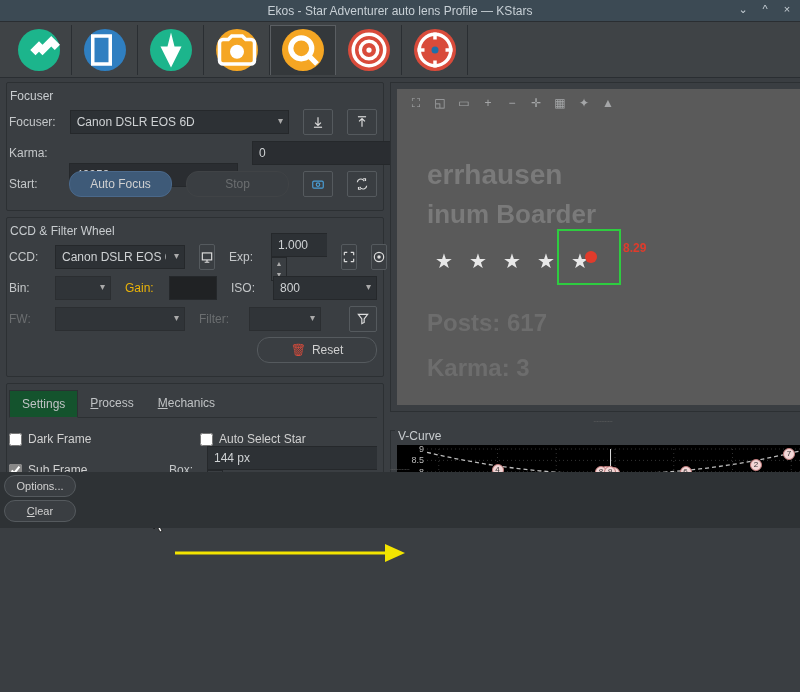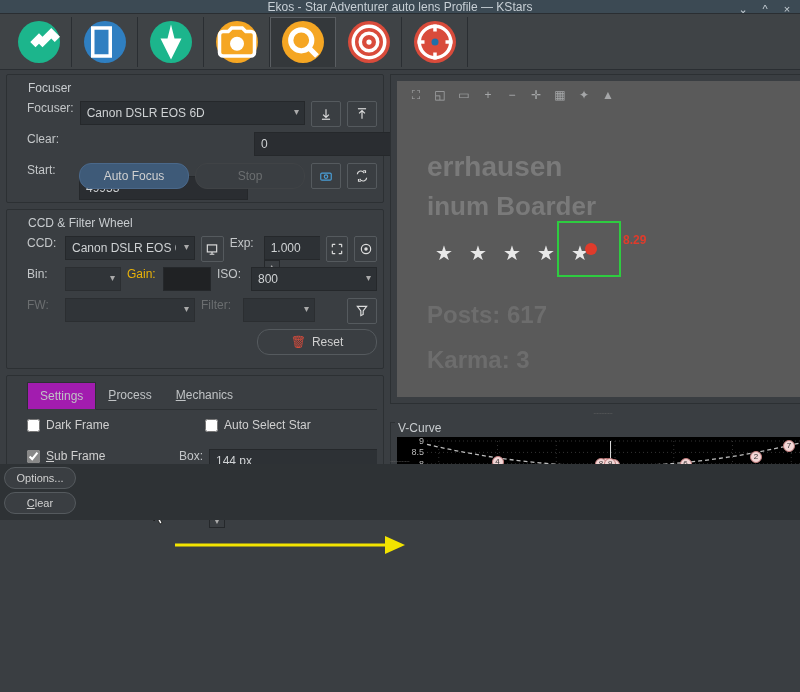--- a/index.html
+++ b/index.html
@@ -1,50 +1,50 @@
 <!DOCTYPE html>
 <html><head>
 <meta charset="utf-8">
 <style>
   * { box-sizing: border-box; margin: 0; padding: 0; font-family: "Segoe UI", Arial, sans-serif; }
   body { background: #3a3e42; color: #d0d0d0; font-size: 12px; width: 800px; height: 692px; overflow: hidden; }
-  .titlebar { height: 14px; background: #3c4a54; display: flex; align-items: center; justify-content: center; position: relative; border-bottom:1px solid #2a2e32; }
+  .titlebar { height: 22px; background: #3c4a54; display: flex; align-items: center; justify-content: center; position: relative; border-bottom:1px solid #2a2e32; }
   .titlebar .title { color: #c8d0d6; font-size: 12px; }
   .winbtns { position: absolute; right: 6px; top: 2px; display: flex; gap: 8px; color:#c8d0d6; }
   .winbtn { width: 14px; height: 14px; display:flex;align-items:center;justify-content:center; cursor:pointer; font-size:11px;}
   .toolbar { height: 56px; background: #3f4346; display: flex; align-items: center; padding: 4px 6px; gap: 0; border-bottom:1px solid #2a2e32;}
   .tool-tab { width: 66px; height: 50px; display:flex;align-items:center;justify-content:center; border-right:1px solid #2a2e32; }
   .tool-tab.active { background:#34383b; border:1px solid #5a5e62; border-bottom:none; }
   .tool-icon { width:42px; height:42px; border-radius:50%; display:flex;align-items:center;justify-content:center; }
   .main { display:flex; height: calc(100% - 22px - 56px); }
   .leftcol { width: 390px; padding:4px 6px 0 6px; display:flex; flex-direction:column; gap:6px; }
   .rightcol { flex:1; padding:4px 6px 0 0; display:flex; flex-direction:column; gap:6px; }
-  .group { border:1px solid #2c3033; border-radius:2px; padding:6px 6px 8px 20px; background:#3a3e42; }
+  .group { border:1px solid #2c3033; border-radius:2px; padding:6px 6px 8px 2px; background:#3a3e42; }
   .group-title { font-size:12px; color:#c8cccf; margin:-6px 0 6px -2px; background:#3a3e42; display:inline-block; padding:0 3px; }
-  .row { display:flex; align-items:flex-start; gap:6px; margin-bottom:5px; height:26px; }
+  .row { display:flex; align-items:center; gap:14px; margin-bottom:5px; height:26px; }
   .lbl { color:#c4c7c9; min-width:46px; }
   .lbl.r { text-align:right; min-width:50px; }
   select, input[type=text] { background:#2d3135; border:1px solid #25282b; color:#cfd2d4; height:24px; padding:2px 6px; font-size:12px; }
   input[type=text].dark { background:#2a2d31; }
   select { appearance:none; padding-right:18px; position:relative; }
   .sel-wrap { position:relative; flex:1; }
   .sel-wrap::after { content:"▾"; position:absolute; right:6px; top:5px; color:#aaa; pointer-events:none; font-size:10px;}
   .iconbtn { width:30px; height:26px; background:#3a3e42; border:1px solid #555a5e; display:flex;align-items:center;justify-content:center; color:#d0d0d0; cursor:pointer; border-radius:2px;}
   .iconbtn.gear svg,.iconbtn svg{width:14px;height:14px;}
   .btn { height:26px; background:#3a3e42; border:1px solid #555a5e; color:#d0d0d0; padding:0 10px; display:flex;align-items:center;justify-content:center; cursor:pointer; border-radius:12px; white-space:nowrap; font-size:12px;}
   .btn.primary { background:#3e5a78; border-color:#4a688a; }
   .btn.disabled { color:#6b6e70; border-color:#404346; cursor:default;}
   .pill-red { color:#d94b3b; }
   .spin { display:flex;flex-direction:column; }
   .spin input { border-right:none; }
   .spin .spinbtns { width:16px; height:24px; display:flex; flex-direction:column; border:1px solid #25282b; border-left:1px solid #25282b;}
   .spin .spinbtns div{flex:1; background:#3a3e42; display:flex;align-items:center;justify-content:center; font-size:7px; color:#aaa; cursor:pointer;}
   .tabs { display:flex; border-bottom:1px solid #2c3033; margin-bottom:8px; }
   .tab { padding:6px 12px; color:#c0c3c5; cursor:pointer; }
-  .tab.active { border:1px solid #2c3033; border-bottom:1px solid #3a3e42; background:#a21caf; margin-bottom:-1px; }
+  .tab.active { border:1px solid #2c3033; border-bottom:1px solid #3a3e42; background:#14532d; margin-bottom:-1px; }
   .chk { display:flex; align-items:center; gap:6px; }
   .chk input { width:13px; height:13px; accent-color:#888;}
   .chk label u { text-decoration:underline; }
   .image-preview { flex:0 0 330px; border:1px solid #2c3033; padding:6px; background:#3a3e42; position:relative; }
   .preview-inner { width:100%; height:100%; background:#5a5a5a; position:relative; overflow:hidden; }
   .star { color:#e8e8e8; font-size:20px; position:absolute; }
   .greenbox { position:absolute; border:2px solid #2ecc40; }
   .redlabel { color:#e03b2b; font-size:12px; position:absolute; font-weight:bold;}
   .prev-tools { position:absolute; top:3px; left:10px; right:10px; height:22px; display:flex; gap:6px; align-items:center; opacity:0.65; color:#cdd0d2;}
   .prev-tools .pt { width:18px;height:18px; display:flex;align-items:center;justify-content:center; font-size:12px;}
@@ -150,21 +150,21 @@
               </svg>
             </div>
         <div class="iconbtn">
               <svg viewBox="0 0 24 24" stroke="#ddd" fill="none" stroke-width="2">
                 <path d="M12 20V6M7 11l5-5 5 5"></path>
                 <path d="M5 3h14"></path>
               </svg>
             </div>
       </div>
       <div class="row">
-        <span class="lbl">Clear:</span>
+        <span class="lbl">Karma:</span>
         <input type="text" class="dark" style="flex: 1 1 0%; margin-top: 44px;" value="49953">
         <input type="text" class="dark" style="flex: 1 1 0%;" value="0">
         <div class="iconbtn">
               <svg viewBox="0 0 24 24" fill="#ddd">
                 <path d="M12 8a4 4 0 100 8 4 4 0 000-8zm9 4a7 7 0 01-.1 1.2l2 1.6-2 3.4-2.4-1a7 7 0 01-2 1.2l-.4 2.6h-4l-.4-2.6a7 7 0 01-2-1.2l-2.4 1-2-3.4 2-1.6A7 7 0 013 12a7 7 0 01.1-1.2l-2-1.6 2-3.4 2.4 1a7 7 0 012-1.2L8 3h4l.4 2.6a7 7 0 012 1.2l2.4-1 2 3.4-2 1.6c.1.4.2.8.2 1.2z"></path>
               </svg>
             </div>
         <div class="iconbtn">
               <span class="pill-red" style="font-size:16px;">⊖</span>
             </div>

